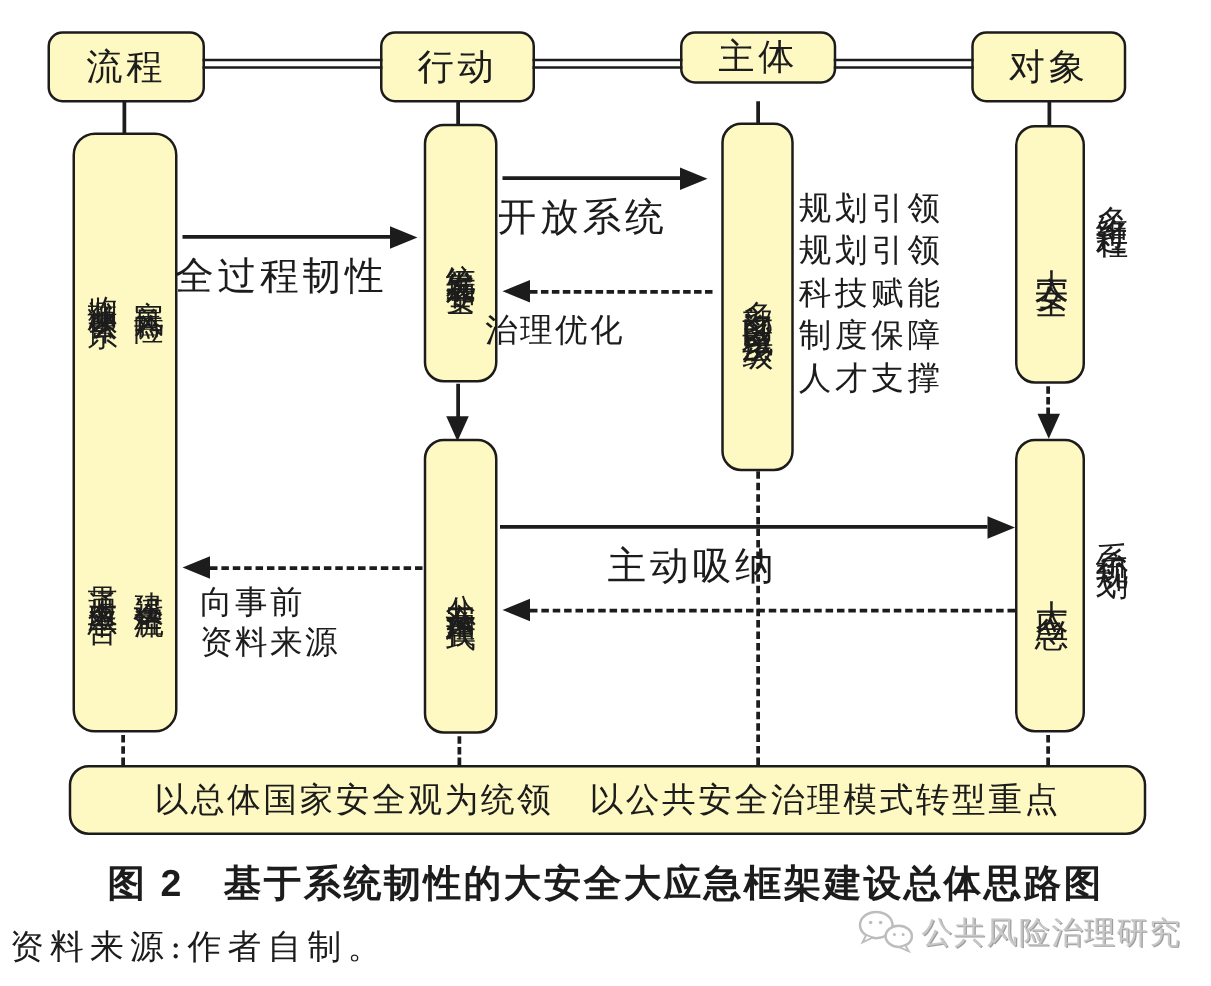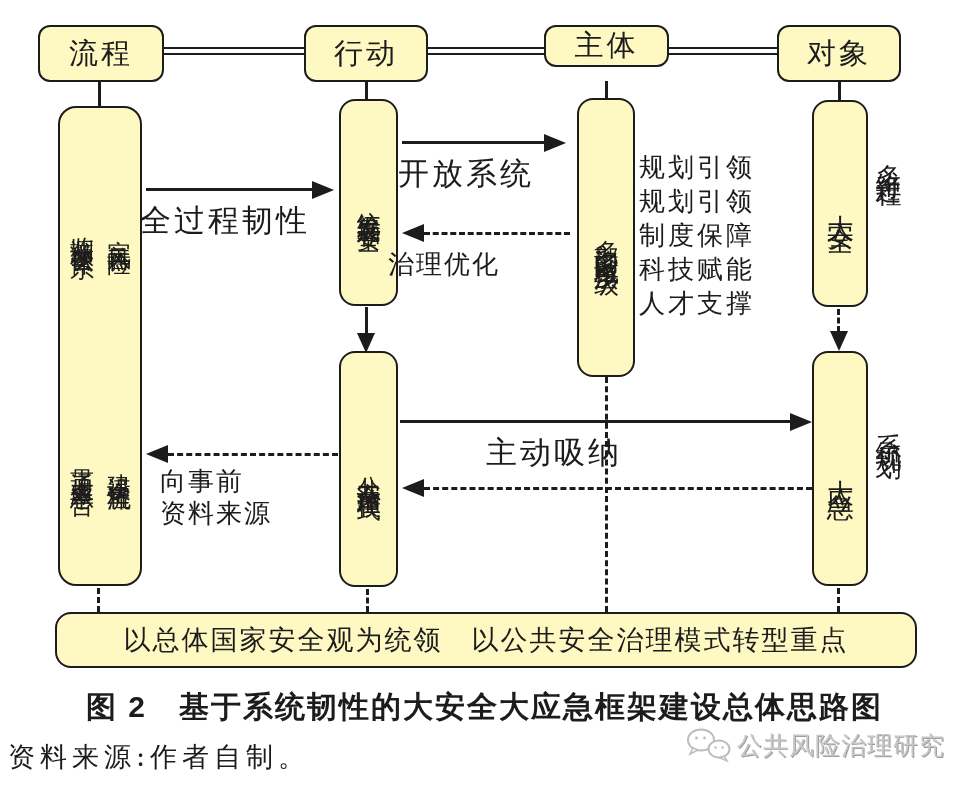--- a/index.html
+++ b/index.html
@@ -87,22 +87,22 @@
     <div class="vtext" style="letter-spacing:3px;">公共安全治理模式</div>
   </div>
 
   <div class="box vbox" style="left:577px;top:98px;width:58px;height:279px;">
     <div class="vtext" style="font-size:25px;">多部门多区域多层级</div>
   </div>
 
   <div class="notes" style="left:639px;top:150px;">
     <div>规划引领</div>
     <div>规划引领</div>
+    <div>科技赋能</div>
     <div>制度保障</div>
-    <div>科技赋能</div>
     <div>人才支撑</div>
   </div>
 
   <div class="box vbox" style="left:812px;top:100px;width:56px;height:207px;">
     <div class="vtext big">大安全</div>
   </div>
   <div class="vnote" style="left:872px;top:143px;">多维过程</div>
 
   <div class="box vbox" style="left:812px;top:351px;width:56px;height:235px;">
     <div class="vtext big">大应急</div>

